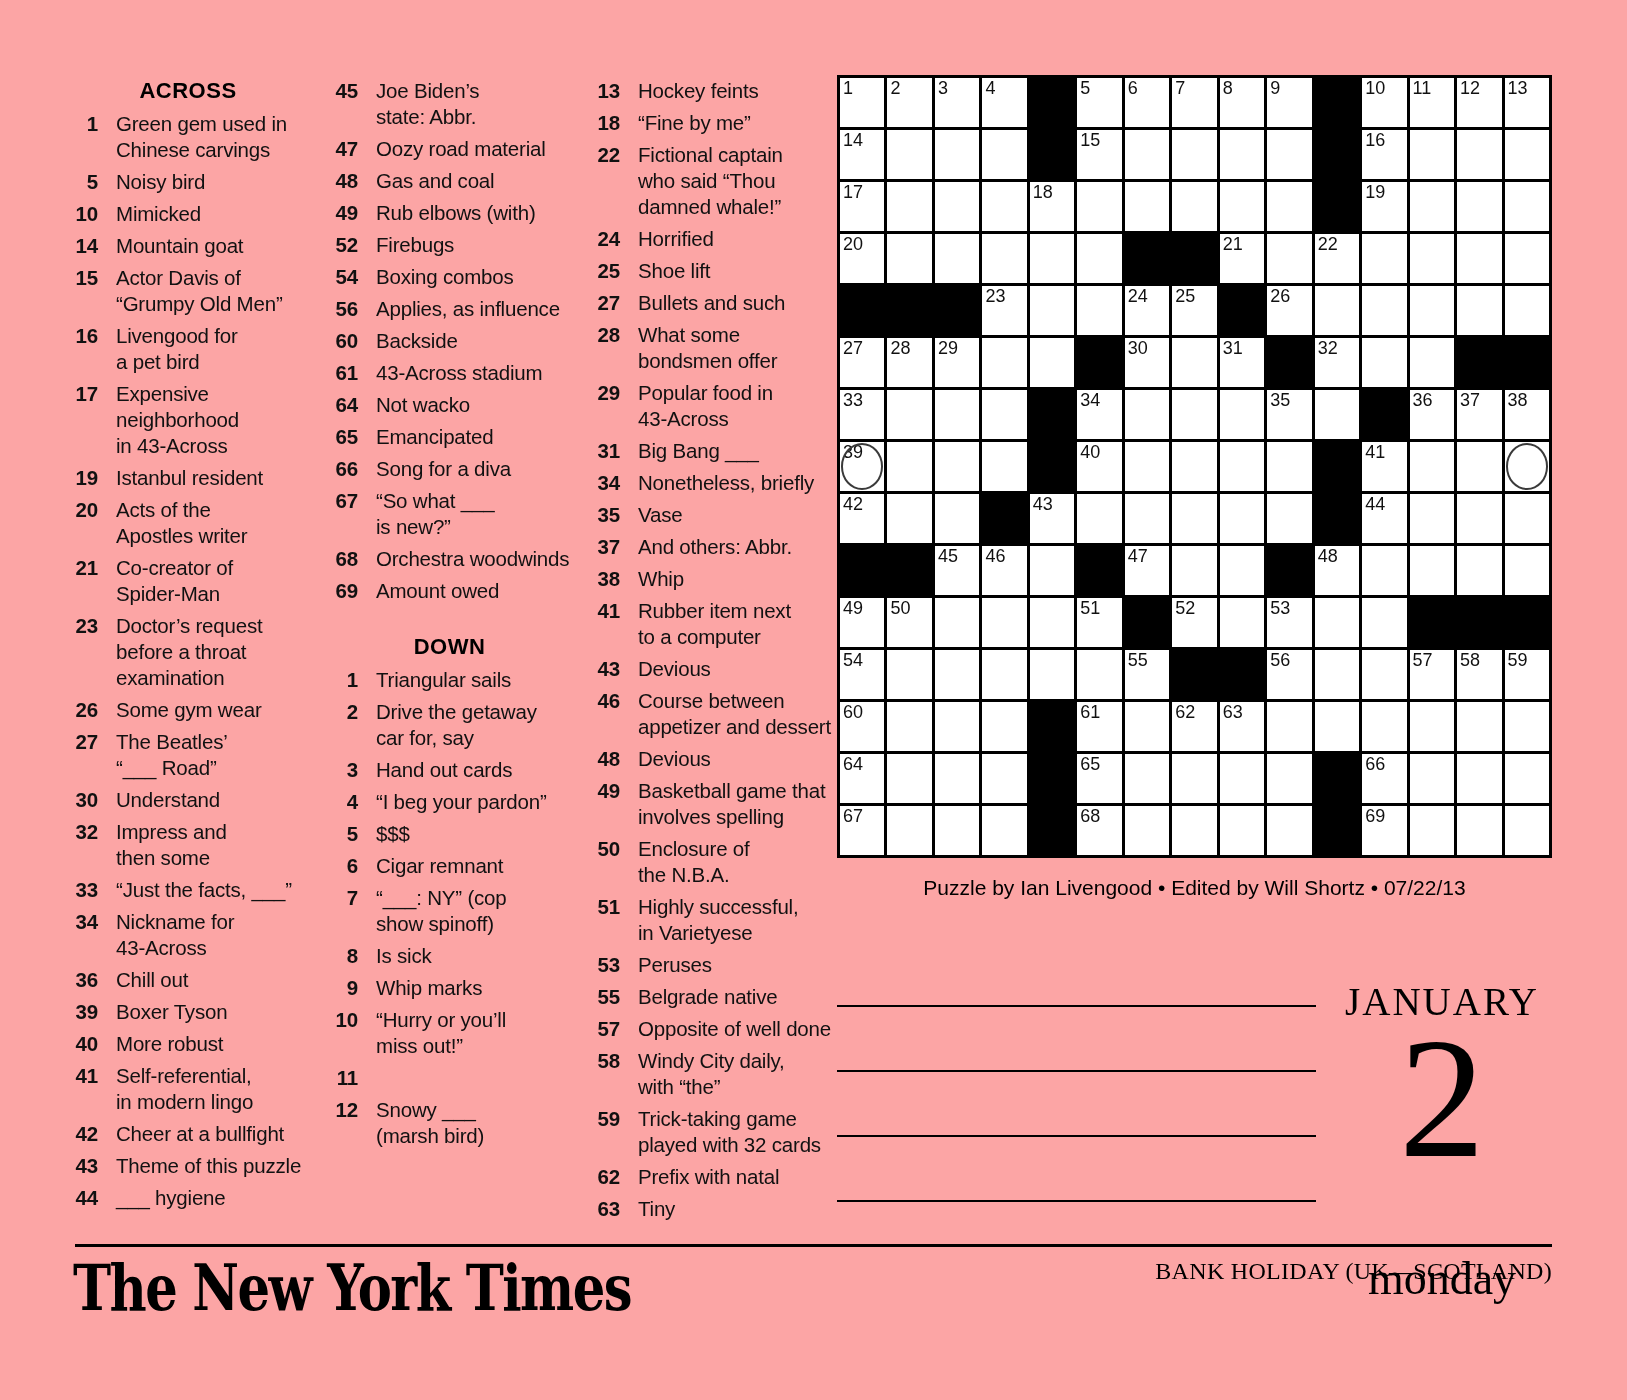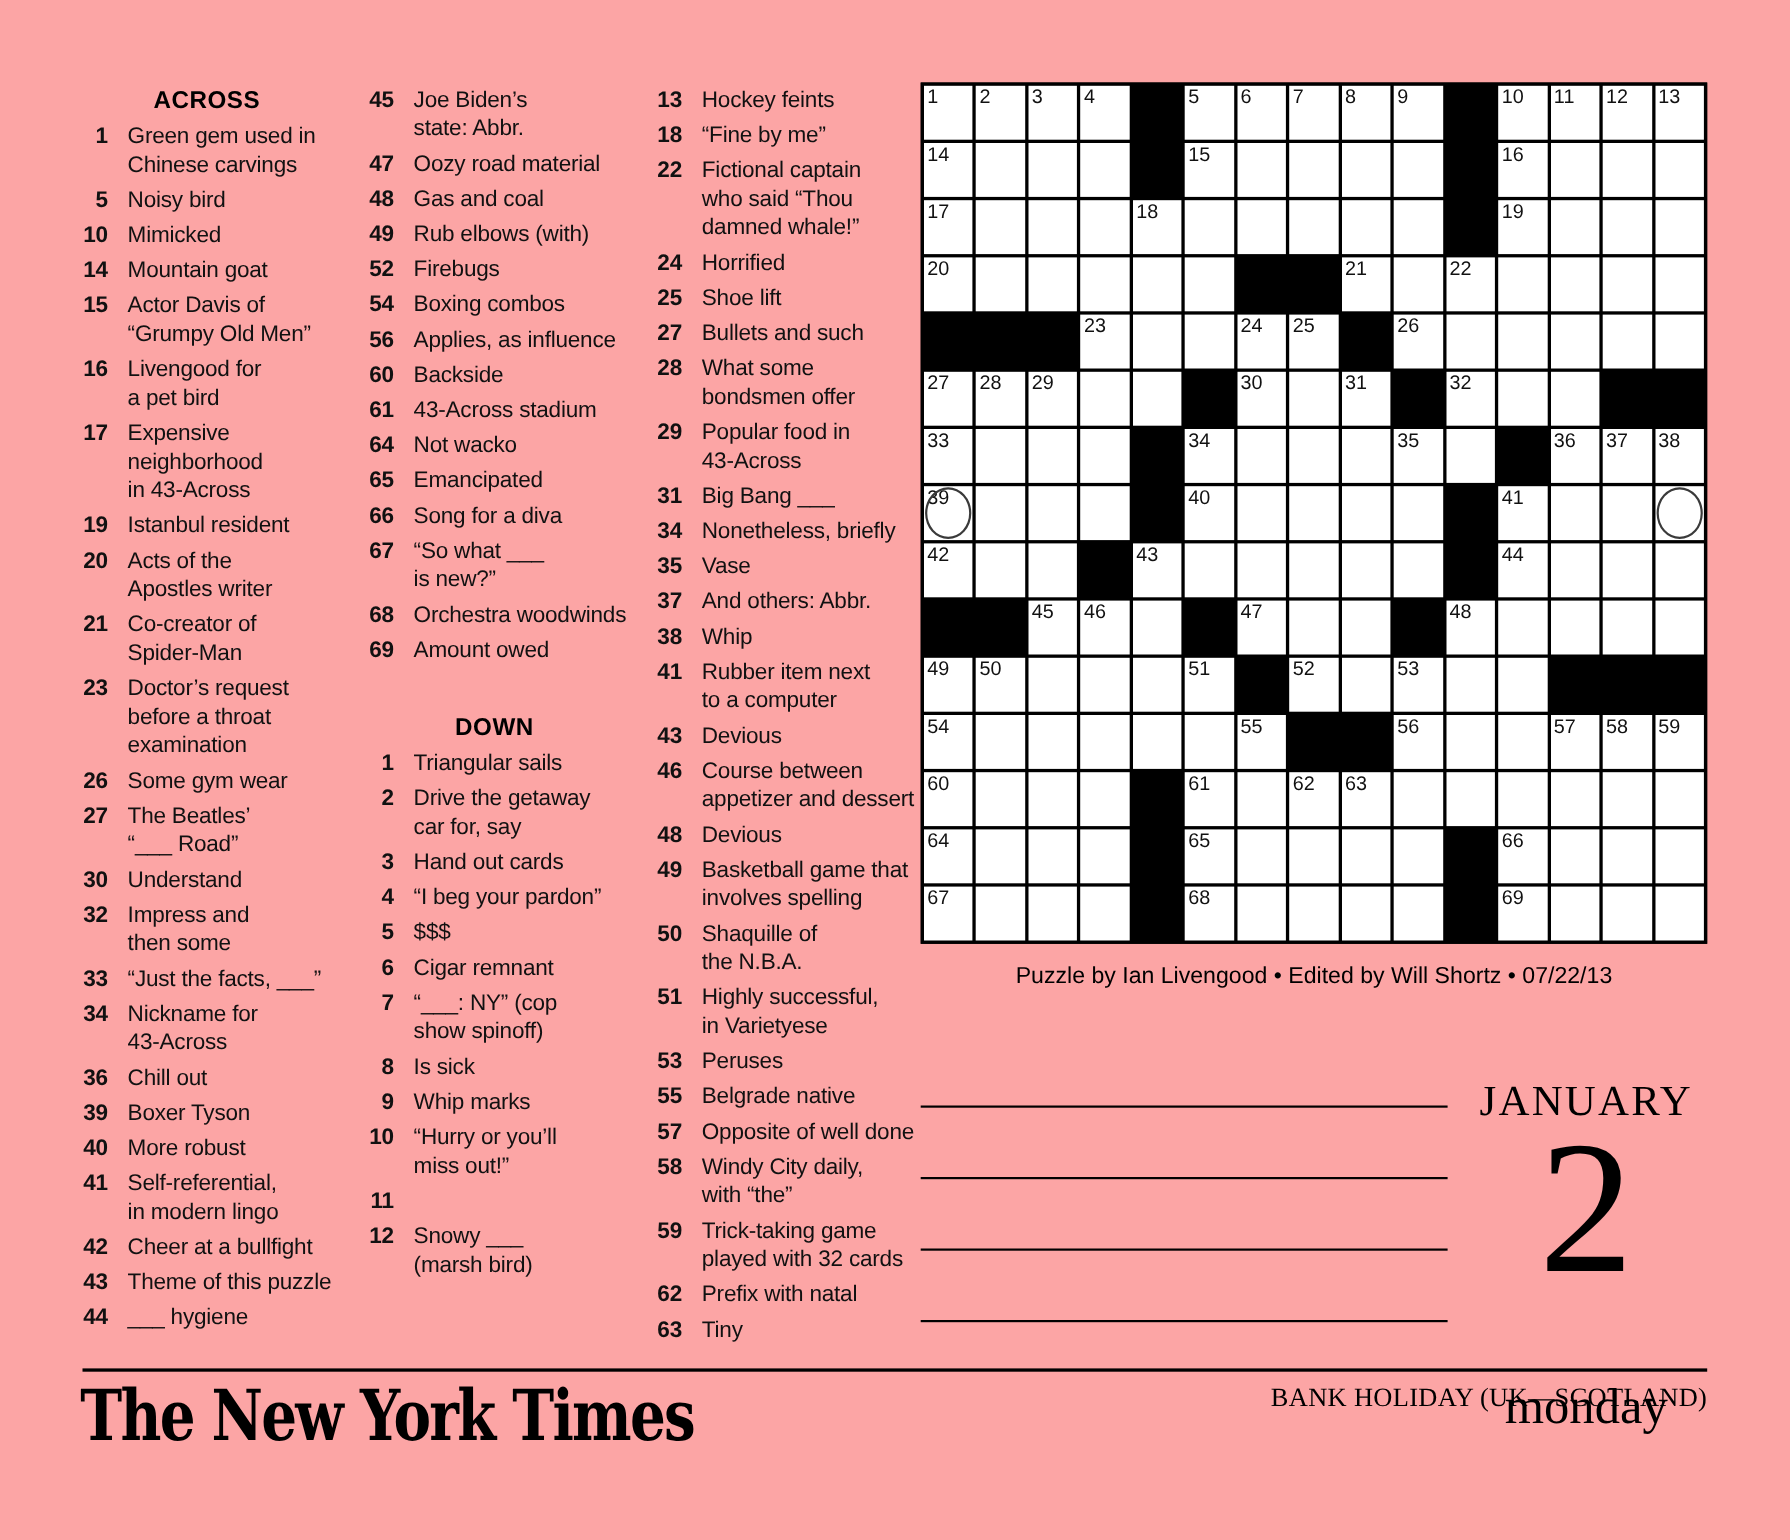--- a/index.html
+++ b/index.html
@@ -6,21 +6,21 @@
   html,body{margin:0;padding:0;background:#fff;}
   body{width:1627px;height:1400px;position:relative;font-family:"Liberation Sans",sans-serif;color:#111;}
   .page{position:absolute;inset:0;background:#fca5a5;overflow:hidden;}
 
   
   .clue-col{position:absolute;top:78px;}
   .col1{left:62px;width:252px;}
   .col2{left:322px;width:255px;}
   .col3{left:584px;width:250px;}
   .clue-header{font-weight:bold;font-size:22px;line-height:26px;text-align:center;margin-bottom:7px;letter-spacing:.5px;color:#000;}
-  .clue-header.gap{margin-top:44px;}
+  .clue-header.gap{margin-top:30px;}
   .clue{display:flex;margin-bottom:6px;}
   .cnum{flex:0 0 36px;text-align:right;font-weight:bold;font-size:20.5px;line-height:26px;letter-spacing:-.2px;}
   .ctext{margin-left:18px;font-size:20.5px;line-height:26px;white-space:pre;letter-spacing:-.2px;}
 
   
   .grid{position:absolute;left:837px;top:75px;width:715px;height:783px;box-sizing:border-box;
         display:grid;grid-template-columns:repeat(15,1fr);grid-template-rows:repeat(15,1fr);
         background:#000;border:3px solid #000;gap:3px;}
   .cell{background:#fff;position:relative;}
   .cell.black{background:#000;}
@@ -354,21 +354,21 @@
         <span class="cnum">48</span>
         <span class="ctext">Devious</span>
       </div>
       <div class="clue">
         <span class="cnum">49</span>
         <span class="ctext">Basketball game that
 involves spelling</span>
       </div>
       <div class="clue">
         <span class="cnum">50</span>
-        <span class="ctext">Shaquille of
+        <span class="ctext">Enclosure of
 the N.B.A.</span>
       </div>
       <div class="clue">
         <span class="cnum">51</span>
         <span class="ctext">Highly successful,
 in Varietyese</span>
       </div>
       <div class="clue">
         <span class="cnum">53</span>
         <span class="ctext">Peruses</span>

